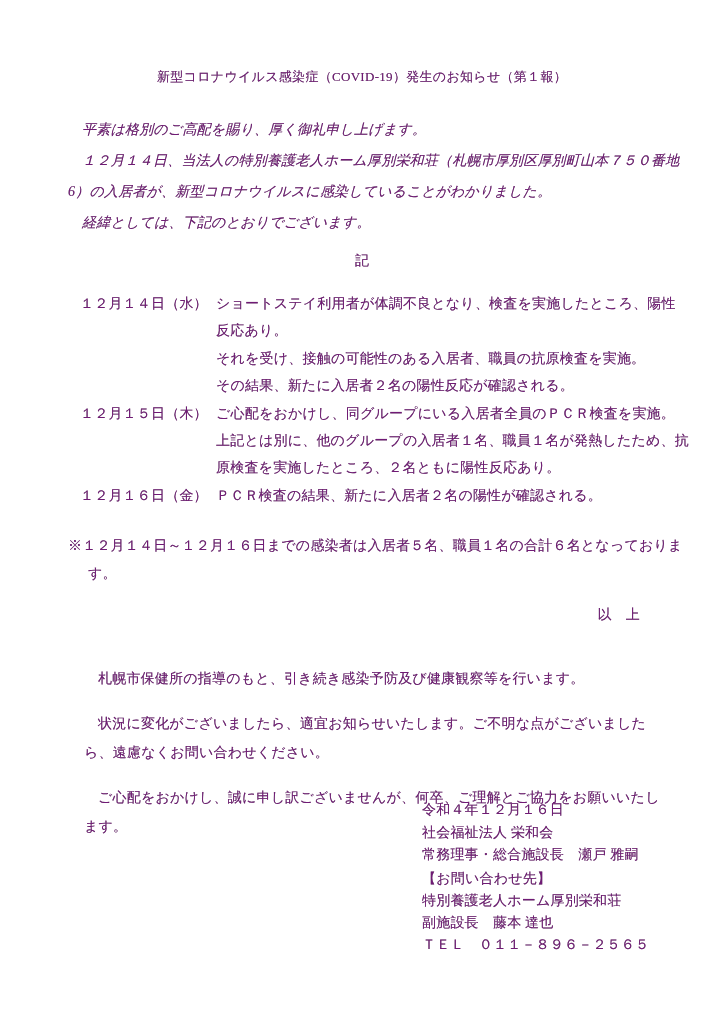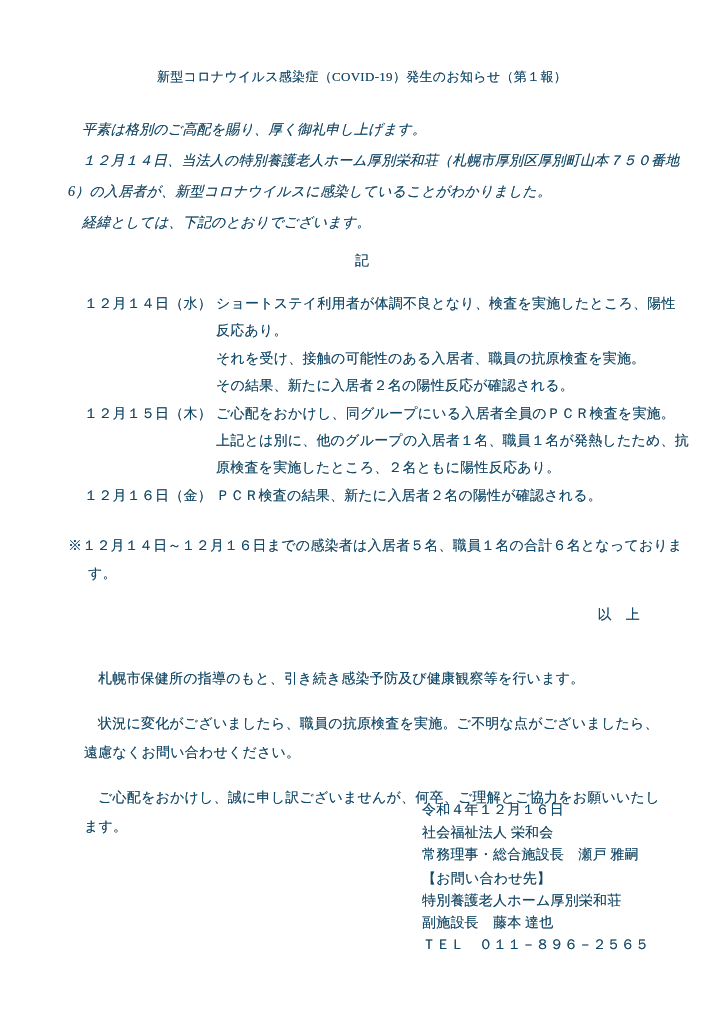--- a/index.html
+++ b/index.html
@@ -1,21 +1,21 @@
 <!DOCTYPE html>
 <html><head>
 <meta charset="utf-8">
 <style>
   html,body{margin:0;padding:0;background:#ffffff;}
   .page{
     position:relative;
     width:724px;height:1024px;
     background:#ffffff;
     font-family:"Liberation Serif","DejaVu Serif",serif;
-    color:#0c4a6e;
+    color:#701a75;
     font-size:14px;
     letter-spacing:0.2px;
     overflow:hidden;
     text-shadow:0 0 0.4px rgba(45,45,45,0.55);
   }
   .doc-title{
     position:absolute;top:68px;left:0;width:724px;
     text-align:center;font-size:13px;letter-spacing:0.3px;
   }
   .intro{
@@ -25,21 +25,21 @@
   .intro p{margin:0;text-indent:14px;font-style:italic;}
   .record-heading{
     position:absolute;top:252px;left:0;width:724px;
     text-align:center;
   }
   .timeline{
     position:absolute;top:290px;left:80px;width:610px;
     line-height:27.4px;
   }
   .entry{display:flex;}
-  .entry .date{flex:none;width:136px;text-align:center;}
+  .entry .date{flex:none;width:136px;}
   .entry .content{flex:1;}
   .note{
     position:absolute;top:532px;left:68px;width:616px;
     line-height:28px;
     padding-left:20px;text-indent:-20px;box-sizing:content-box;
   }
   .closing-mark{
     position:absolute;top:606px;right:84px;
   }
   .closing{
@@ -96,21 +96,21 @@
       </div>
     </div>
   </div>
 
   <div class="note">※１２月１４日～１２月１６日までの感染者は入居者５名、職員１名の合計６名となっております。</div>
 
   <div class="closing-mark">以　上</div>
 
   <div class="closing">
     <p>札幌市保健所の指導のもと、引き続き感染予防及び健康観察等を行います。</p>
-    <p>状況に変化がございましたら、職員の抗原検査を実施。ご不明な点がございましたら、遠慮なくお問い合わせください。</p>
+    <p>状況に変化がございましたら、適宜お知らせいたします。ご不明な点がございましたら、遠慮なくお問い合わせください。</p>
     <p>ご心配をおかけし、誠に申し訳ございませんが、何卒、ご理解とご協力をお願いいたします。</p>
   </div>
 
   <div class="signature">
     <div>令和４年１２月１６日</div>
     <div>社会福祉法人 栄和会</div>
     <div>常務理事・総合施設長　瀬戸 雅嗣</div>
   </div>
 
   <div class="contact">

